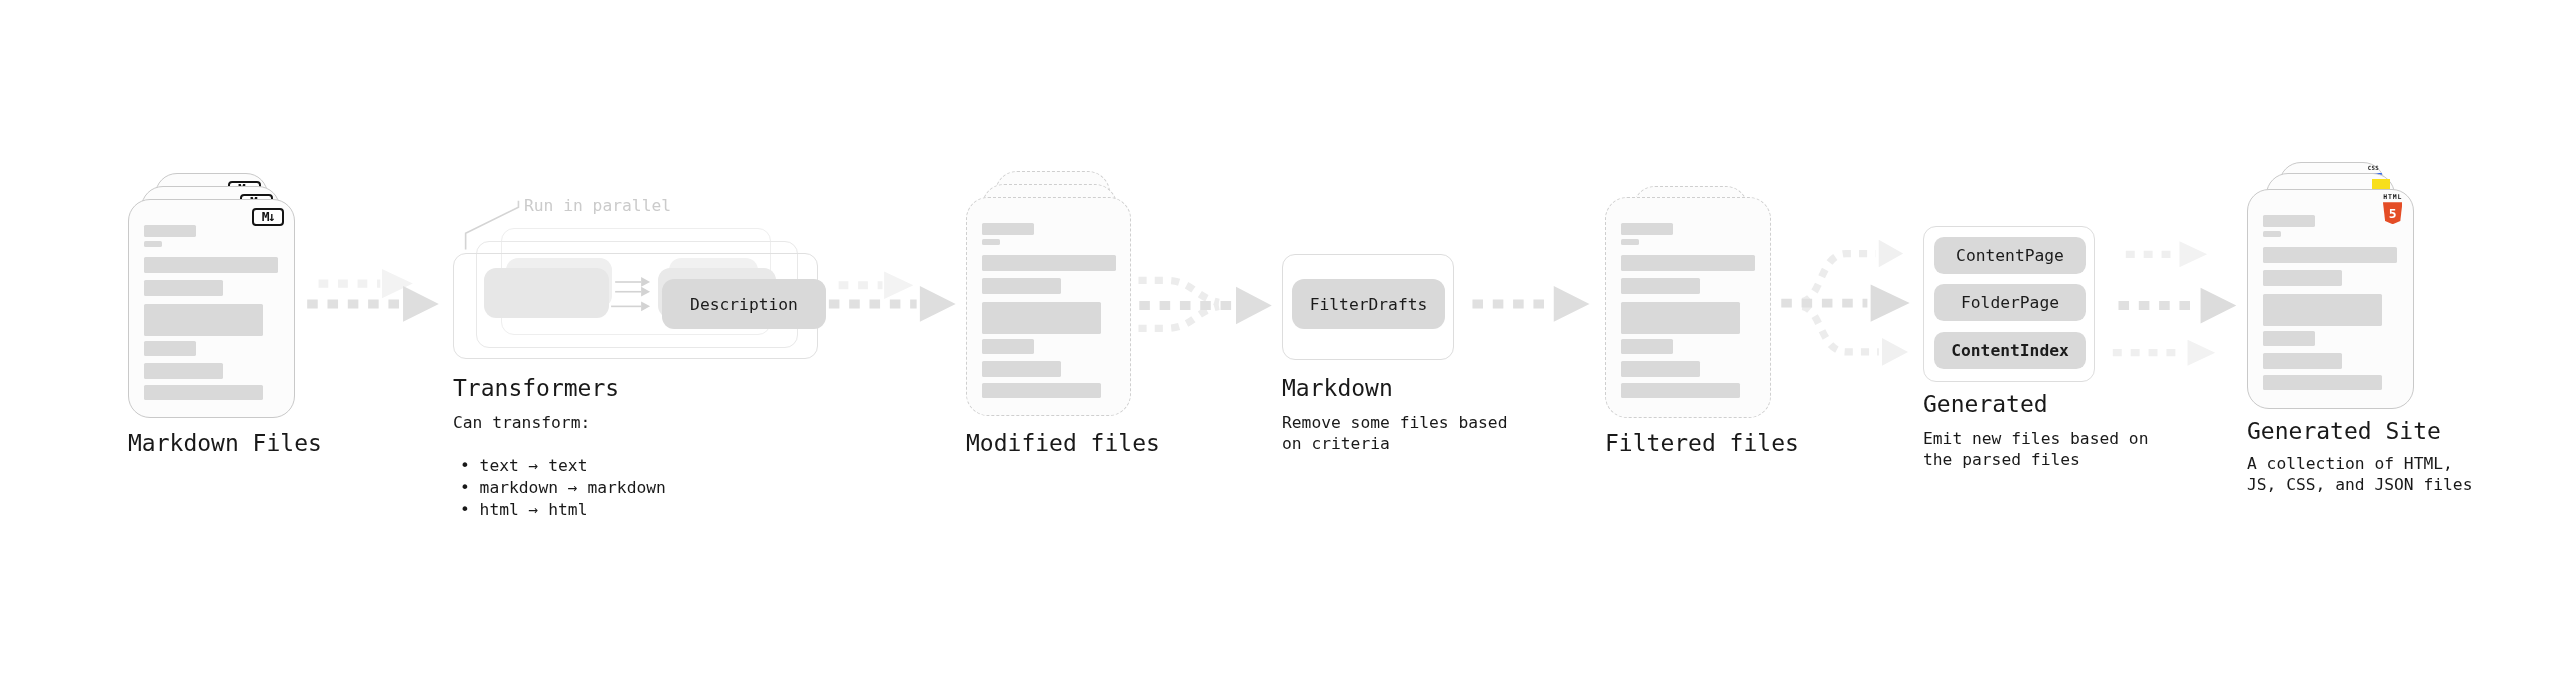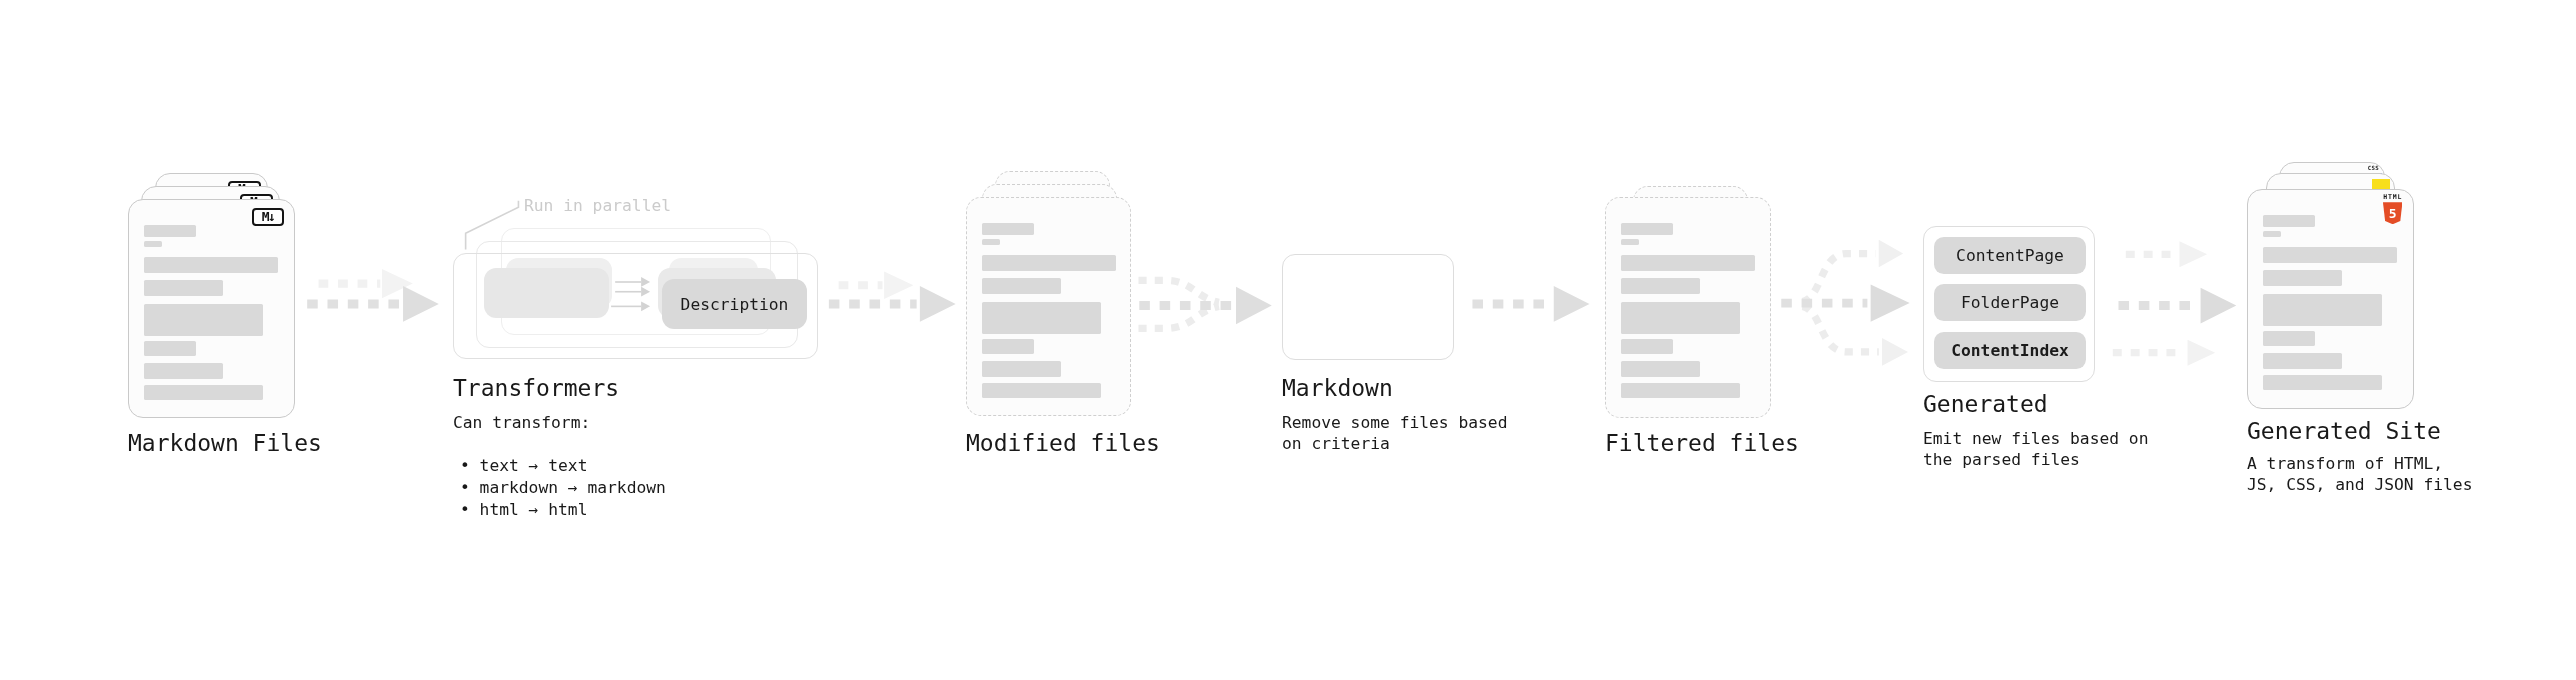--- a/index.html
+++ b/index.html
@@ -3,21 +3,21 @@
 <meta charset="utf-8">
 <style>
   html,body{margin:0;padding:0;background:#ffffff;}
   .canvas{
     position:relative;width:2576px;height:681px;background:#ffffff;overflow:hidden;
     font-family:"DejaVu Sans Mono","Liberation Mono",monospace;color:#1b1b1b;
   }
   .arrows{position:absolute;left:0;top:0;z-index:0;}
 
   
-  .doc{position:absolute;background:#fcfcfc;border-radius:15px;box-sizing:border-box;padding-left:12px;}
+  .doc{position:absolute;background:#fcfcfc;border-radius:22px;box-sizing:border-box;padding-left:12px;}
   .doc.solid{border:1.6px solid #c9c9c9;}
   .doc.dashed{border:1.6px dashed #cfcfcf;}
   .bar{position:absolute;left:14.6px;background:#d9d9d9;border-radius:1.6px;}
 
   .md-badge{
     position:absolute;width:32.5px;height:18px;border:2.4px solid #141414;border-radius:4.1px;
     background:#ffffff;color:#141414;font-weight:bold;font-size:13px;line-height:14.6px;
     display:flex;align-items:center;justify-content:center;letter-spacing:-1.6px;box-sizing:border-box;
   }
 
@@ -136,21 +136,21 @@
 
   <div class="frame" style="left:501px;top:228px;width:270px;height:107px;border-color:#eeeeee;"></div>
   <div class="pill" style="left:506px;top:258px;width:106px;height:50px;background:#efefef;"></div>
   <div class="pill" style="left:669px;top:258px;width:89px;height:50px;background:#f1f1f1;"></div>
 
   <div class="frame" style="left:476px;top:241px;width:322px;height:107px;border-color:#e8e8e8;"></div>
   <div class="pill" style="left:484px;top:268px;width:125px;height:50px;background:#e7e7e7;"></div>
   <div class="pill" style="left:658px;top:268px;width:118px;height:50px;background:#e9e9e9;"></div>
 
   <div class="frame" style="left:453px;top:253px;width:365px;height:106px;border-color:#e0e0e0;"></div>
-  <div class="pill" style="left:662px;top:279px;width:145px;height:50px;z-index:3;">Description</div>
+  <div class="pill" style="left:662px;top:279px;width:164px;height:50px;z-index:3;">Description</div>
 
   <div class="stage-label" style="left:453px;top:375px;">Transformers</div>
   <div class="stage-note" style="left:453px;top:412px;">Can transform:</div>
   <div class="stage-note bullets" style="left:460px;top:455px;line-height:22px;">
     <div>text → text</div>
     <div>markdown → markdown</div>
     <div>html → html</div>
   </div>
 
   <div class="doc dashed" style="left:995px;top:171px;width:115px;height:219px;"></div>
@@ -161,20 +161,21 @@
       <div class="bar" style="width: 134px; height: 16.3px; top: 57px;"></div>
       <div class="bar" style="width: 79px; height: 16.3px; top: 80px;"></div>
       <div class="bar" style="width: 119px; height: 32px; top: 104px;"></div>
       <div class="bar" style="width: 52px; height: 15.4px; top: 141px;"></div>
       <div class="bar" style="width: 79px; height: 16.3px; top: 163px;"></div>
       <div class="bar" style="width: 119px; height: 15.4px; top: 185px;"></div>
     </div>
   <div class="stage-label" style="left:966px;top:430px;">Modified files</div>
 
   <div class="frame" style="left:1282px;top:254px;width:172px;height:106px;border-color:#dddddd;"></div>
+  <div class="pill" style="left:1292px;top:279px;width:153px;height:50px;">FilterDrafts</div>
   <div class="stage-label" style="left:1282px;top:375px;">Markdown</div>
   <div class="stage-note" style="left:1282px;top:412px;">
     <div>Remove some files based</div>
     <div>on criteria</div>
   </div>
 
   <div class="doc dashed" style="left:1633px;top:186px;width:115px;height:219px;"></div>
   <div class="doc dashed" style="left:1605px;top:197px;width:166px;height:221px;">
       <div class="bar" style="width: 52px; height: 12.2px; top: 25px;"></div>
       <div class="bar" style="width: 18px; height: 5.7px; top: 41px;"></div>
@@ -217,18 +218,18 @@
       <div class="bar" style="width: 18px; height: 5.7px; top: 41px;"></div>
       <div class="bar" style="width: 134px; height: 16.3px; top: 57px;"></div>
       <div class="bar" style="width: 79px; height: 16.3px; top: 80px;"></div>
       <div class="bar" style="width: 119px; height: 32px; top: 104px;"></div>
       <div class="bar" style="width: 52px; height: 15.4px; top: 141px;"></div>
       <div class="bar" style="width: 79px; height: 16.3px; top: 163px;"></div>
       <div class="bar" style="width: 119px; height: 15.4px; top: 185px;"></div>
     </div>
   <div class="stage-label" style="left:2247px;top:418px;">Generated Site</div>
   <div class="stage-note" style="left:2247px;top:453px;">
-    <div>A transform of HTML,</div>
+    <div>A collection of HTML,</div>
     <div>JS, CSS, and JSON files</div>
   </div>
 
 </div>
 
 
 </body></html>

